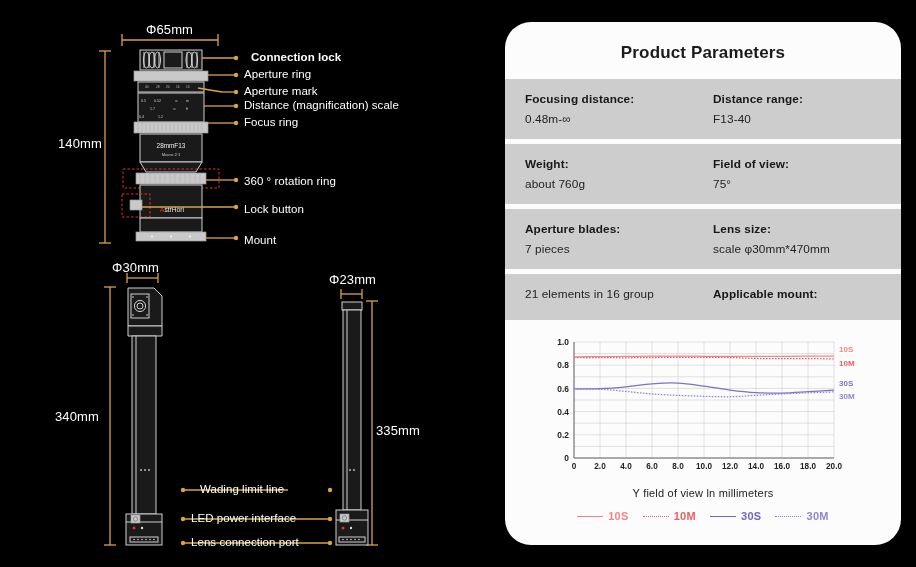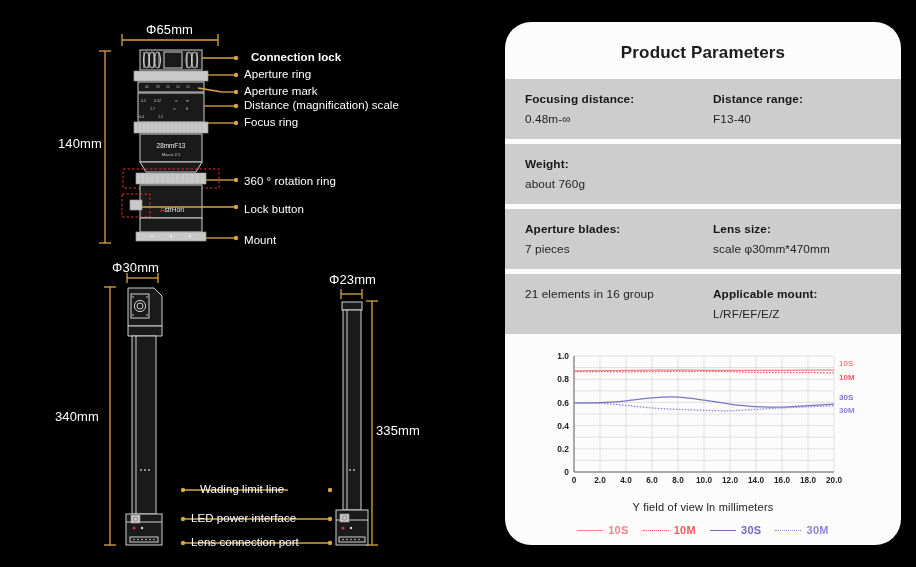--- a/index.html
+++ b/index.html
@@ -370,40 +370,43 @@
           <div class="spec-key">Distance range:</div>
           <div class="spec-val">F13-40</div>
         </div>
       </div>
 
       <div class="spec-row">
         <div class="spec-col">
           <div class="spec-key">Weight:</div>
           <div class="spec-val">about 760g</div>
         </div>
+        <div class="spec-col right">
+          <div class="spec-key">Field of view:</div>
+          <div class="spec-val">75°</div>
+        </div>
       </div>
 
       <div class="spec-row">
         <div class="spec-col">
           <div class="spec-key">Aperture blades:</div>
           <div class="spec-val">7 pieces</div>
         </div>
         <div class="spec-col right">
           <div class="spec-key">Lens size:</div>
           <div class="spec-val">scale φ30mm*470mm</div>
         </div>
       </div>
 
       <div class="spec-row">
         <div class="spec-col">
           <div class="spec-val">21 elements in 16 group</div>
         </div>
         <div class="spec-col right">
           <div class="spec-key">Applicable mount:</div>
-          <div class="spec-val">L/RF/EF/E/Z</div>
         </div>
       </div>
     </div>
 
     <div class="chart-wrap">
       <svg class="chart-svg" id="mtf-svg" width="330" height="152" viewBox="0 0 330 152">
           <line x1="36" y1="8" x2="296" y2="8" stroke="#c9c9c9" stroke-width="0.55"></line>
           <line x1="36" y1="19.6" x2="296" y2="19.6" stroke="#c9c9c9" stroke-width="0.55"></line>
           <line x1="36" y1="31.2" x2="296" y2="31.2" stroke="#c9c9c9" stroke-width="0.55"></line>
           <line x1="36" y1="42.8" x2="296" y2="42.8" stroke="#c9c9c9" stroke-width="0.55"></line>

